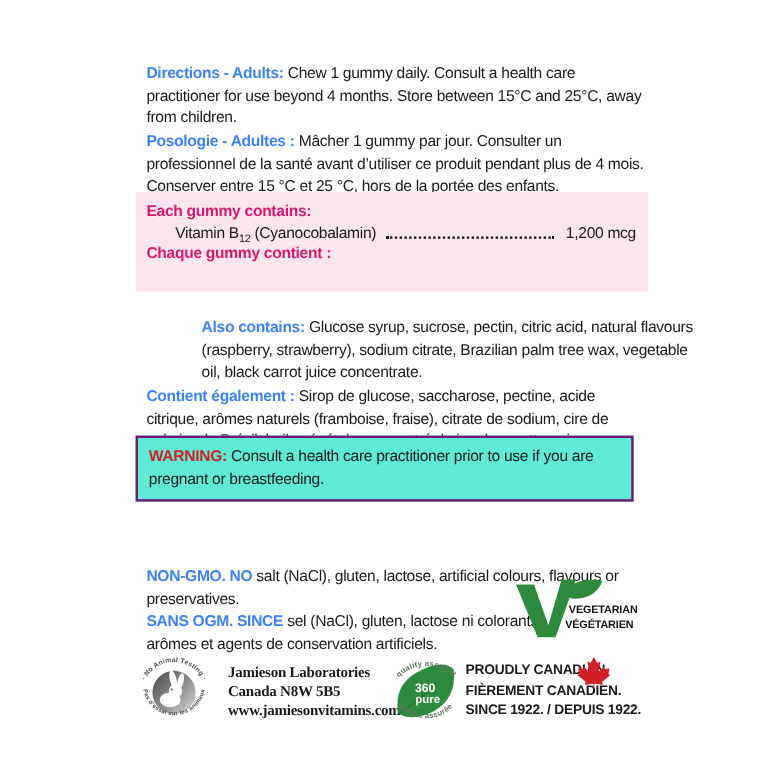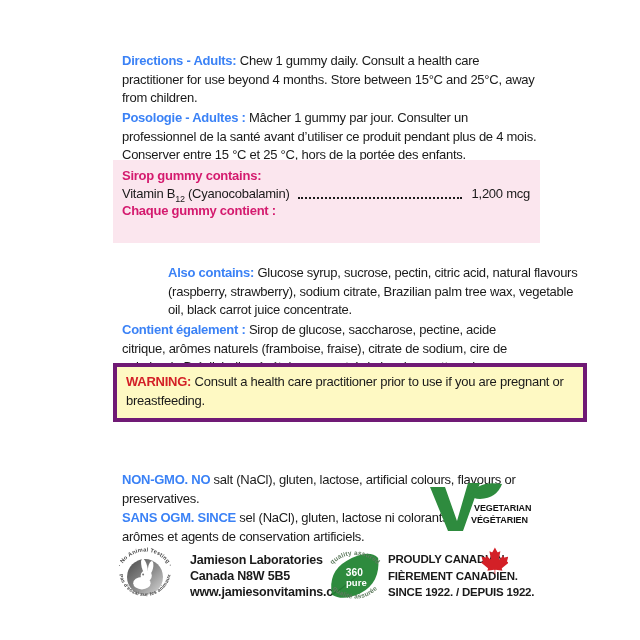--- a/index.html
+++ b/index.html
@@ -6,51 +6,51 @@
   .page{position:relative;width:640px;height:640px;background:#fff;overflow:hidden;
         font-family:"Liberation Sans",sans-serif;color:#1a1a1a;}
   .para{position:absolute;left:122px;width:418px;font-size:13px;line-height:18.5px;
         letter-spacing:-0.25px;}
   .lead-pink{color:#3b82f6;font-weight:bold;}
   .lead-red{color:#d32027;font-weight:bold;}
   .facts-box{position:absolute;left:113px;top:160px;width:427px;height:83px;box-sizing:border-box;
         background:#fbe6ee;padding:7px 10px 0 9px;font-size:13px;line-height:17.5px;letter-spacing:-0.25px;}
   .facts-heading{color:#d41a6e;font-weight:bold;}
   .dotrow{display:flex;align-items:flex-end;}
-  .dotrow .nm{white-space:nowrap;}
+  .dotrow .nm{white-space:nowrap;margin-left:24px;}
   .dotrow .leader{flex:1;border-bottom:2px dotted #1a1a1a;margin:0 10px 3px 8px;}
   .dotrow .val{white-space:nowrap;}
   sub{font-size:9px;line-height:0;}
-  .warning-box{position:absolute;left:113px;top:363px;width:474px;box-sizing:border-box;
-        border:4px solid #701a75;background:#fef9c3;padding:6px 9px 8px 9px;font-size:13px;
+  .warning-box{position:absolute;left:113px;top:363px;width:415px;box-sizing:border-box;
+        border:2px solid #701a75;background:#5eead4;padding:6px 9px 8px 9px;font-size:13px;
         line-height:18.5px;letter-spacing:-0.25px;}
   .claims-fr{width:330px;}
   .veg{position:absolute;left:430px;top:480px;width:112px;height:54px;}
   .footer-company{position:absolute;left:190px;top:552px;font-size:12.5px;font-weight:bold;
-        line-height:16px;letter-spacing:-0.2px;}
+        line-height:16px;letter-spacing:-0.2px;font-family:Liberation Serif, serif;}
   .footer-proud{position:absolute;left:388px;top:551px;font-size:11.5px;font-weight:bold;
         line-height:16.5px;letter-spacing:-0.2px;}
   .rabbit-badge{position:absolute;left:114px;top:546px;}
   .seal-360{position:absolute;left:320px;top:543px;}
   .maple{position:absolute;left:481px;top:547px;}
   .ring-text{font-size:9px;font-weight:bold;fill:#4a4a4a;letter-spacing:0.4px;}
   .ring-text-green{font-size:9.5px;font-weight:bold;fill:#5d7a5d;letter-spacing:0.3px;}
   .veg-label{font-size:9px;font-weight:bold;fill:#111;letter-spacing:-0.1px;}
 </style>
 </head>
 <body>
 
 <div class="page">
 
   <p class="para" style="top:39px;"><span class="lead-pink">Directions - Adults:</span><span> Chew 1 gummy daily. Consult a health care practitioner for use beyond 4 months. Store between 15°C and 25°C, away from children.</span></p>
 
   <p class="para" style="top:96px;"><span class="lead-pink">Posologie - Adultes :</span><span> Mâcher 1 gummy par jour. Consulter un professionnel de la santé avant d’utiliser ce produit pendant plus de 4 mois. Conserver entre 15 °C et 25 °C, hors de la portée des enfants.</span></p>
 
   <div class="facts-box">
-    <div class="facts-heading">Sirop gummy contains:</div>
+    <div class="facts-heading">Each gummy contains:</div>
     <div class="dotrow">
       <span class="nm"><span>Vitamin B</span><sub>12</sub><span> (Cyanocobalamin)</span></span>
       <span class="leader"></span>
       <span class="val">1,200 mcg</span>
     </div>
     <div class="facts-heading">Chaque gummy contient :</div>
   </div>
 
   <p class="para" style="top:251px;margin-left:46px;"><span class="lead-pink">Also contains:</span><span> Glucose syrup, sucrose, pectin, citric acid, natural flavours (raspberry, strawberry), sodium citrate, Brazilian palm tree wax, vegetable oil, black carrot juice concentrate.</span></p>
 

